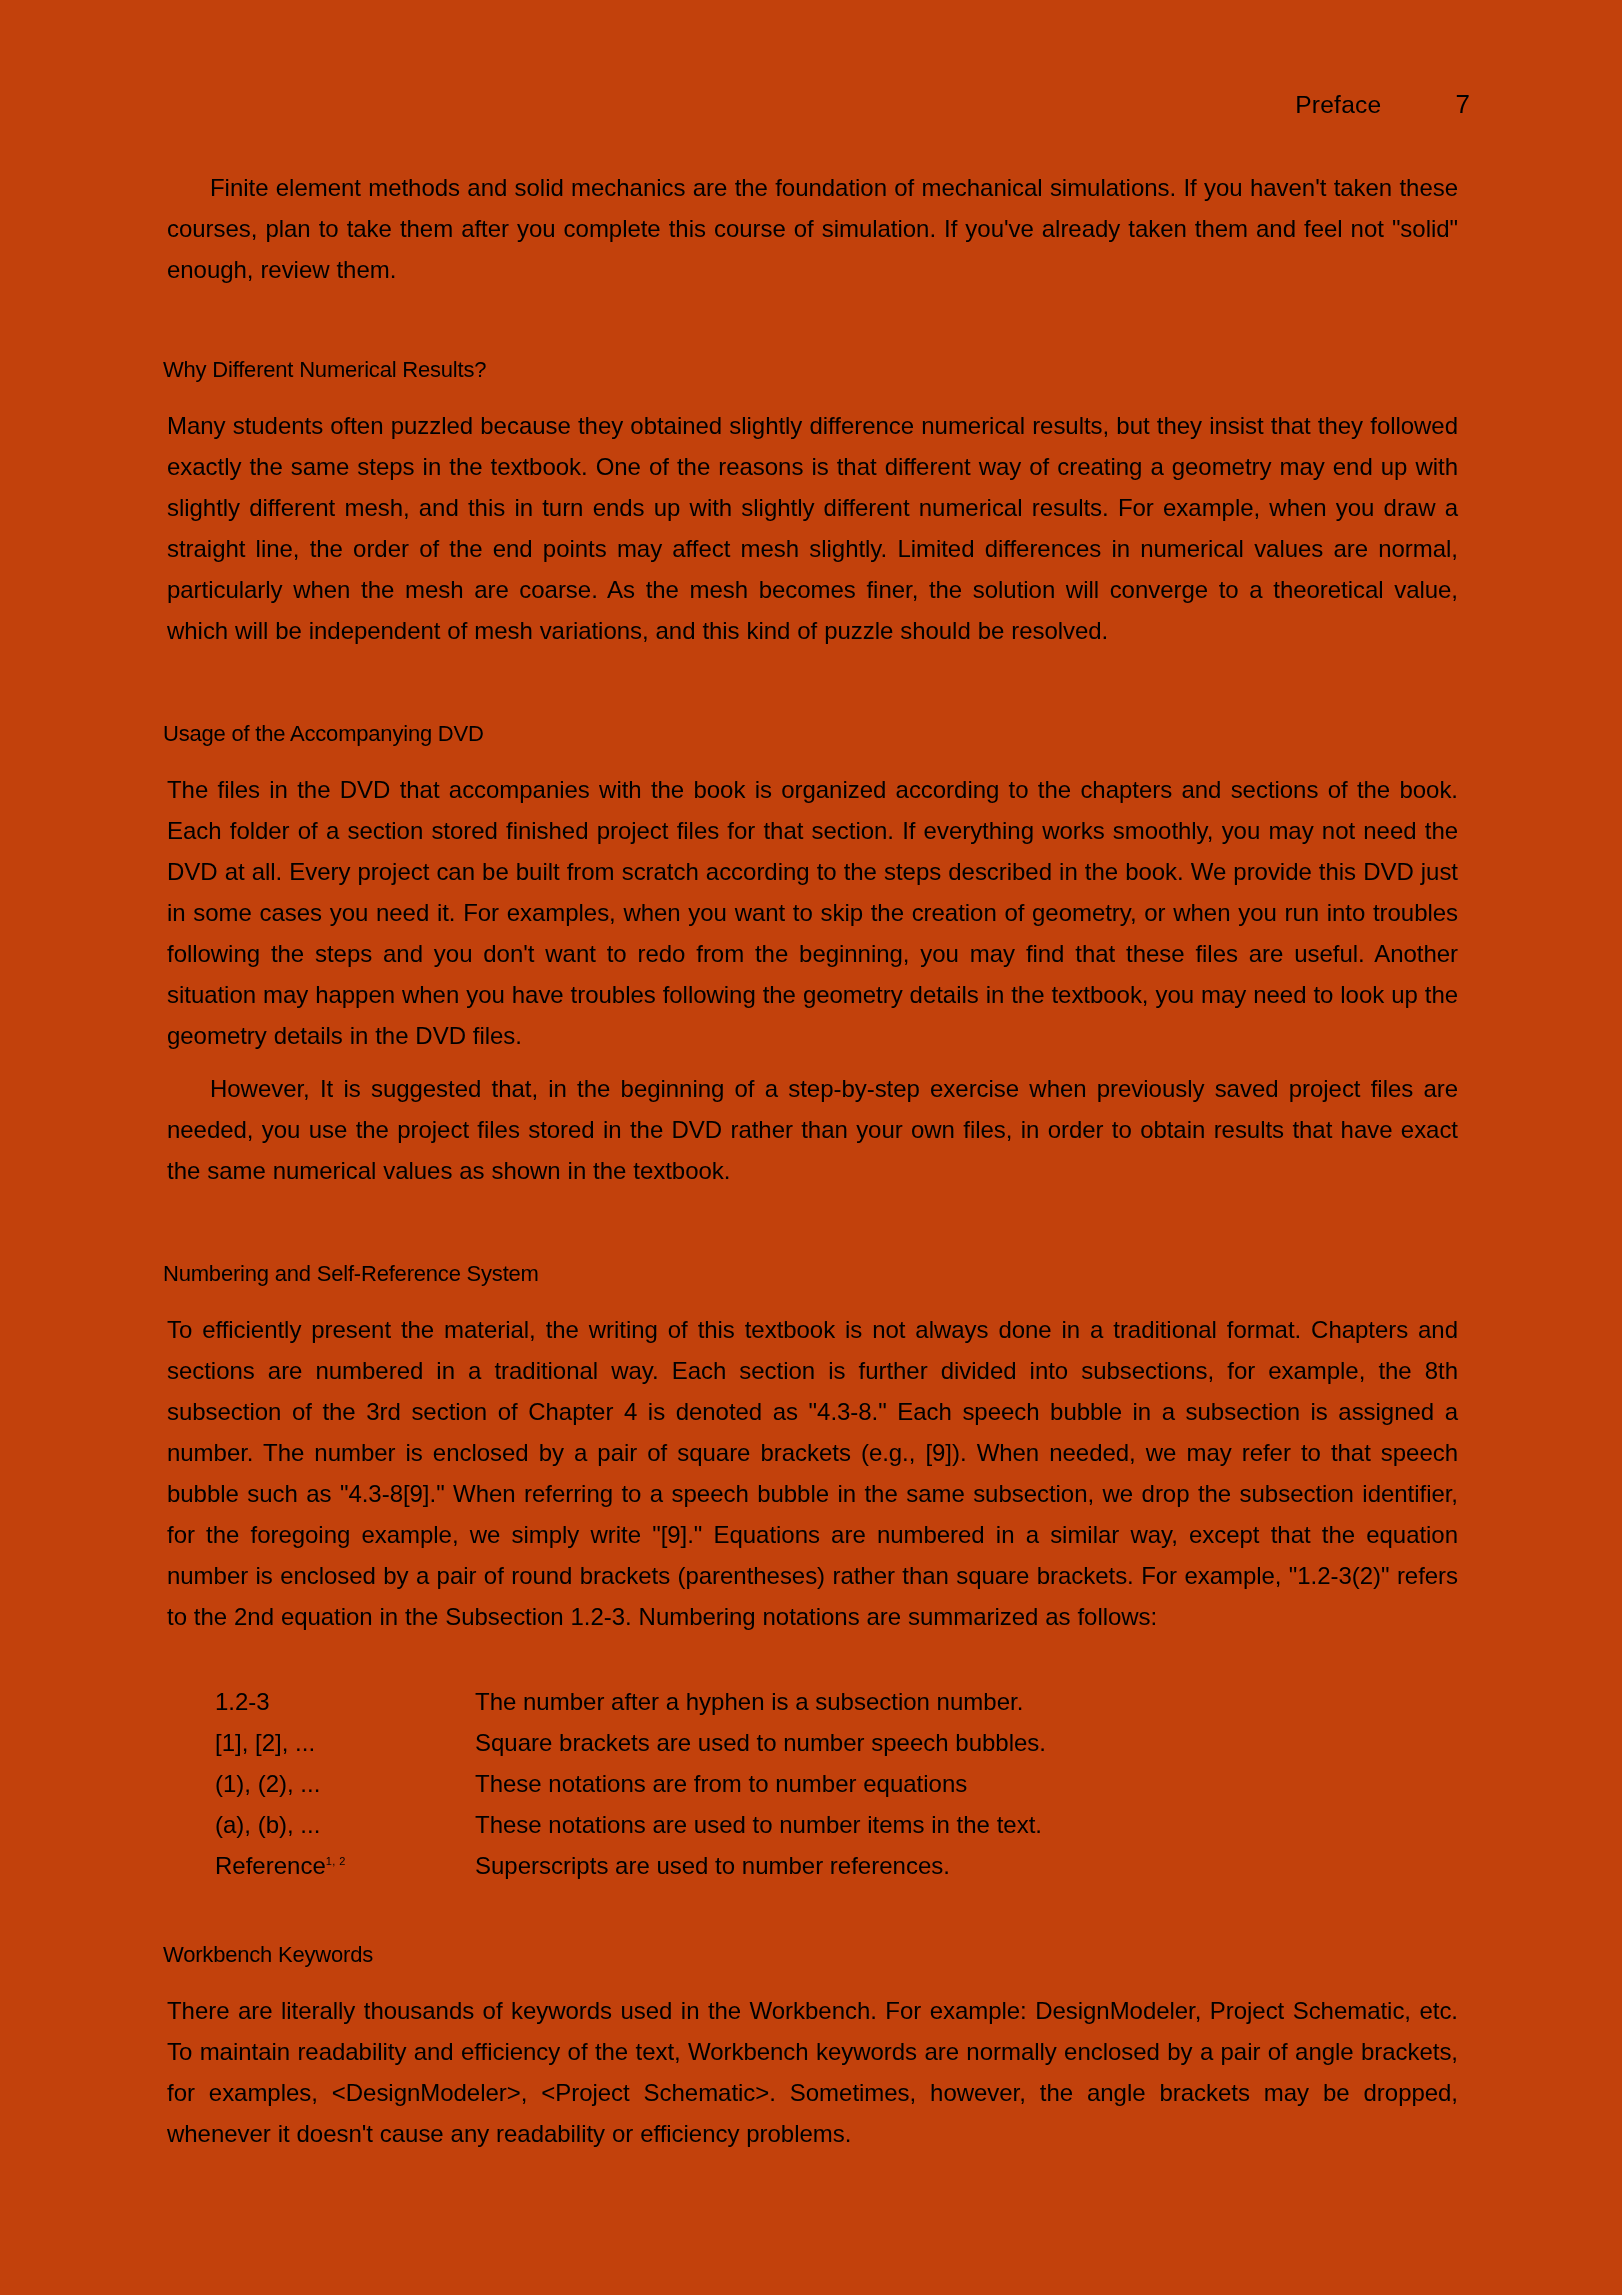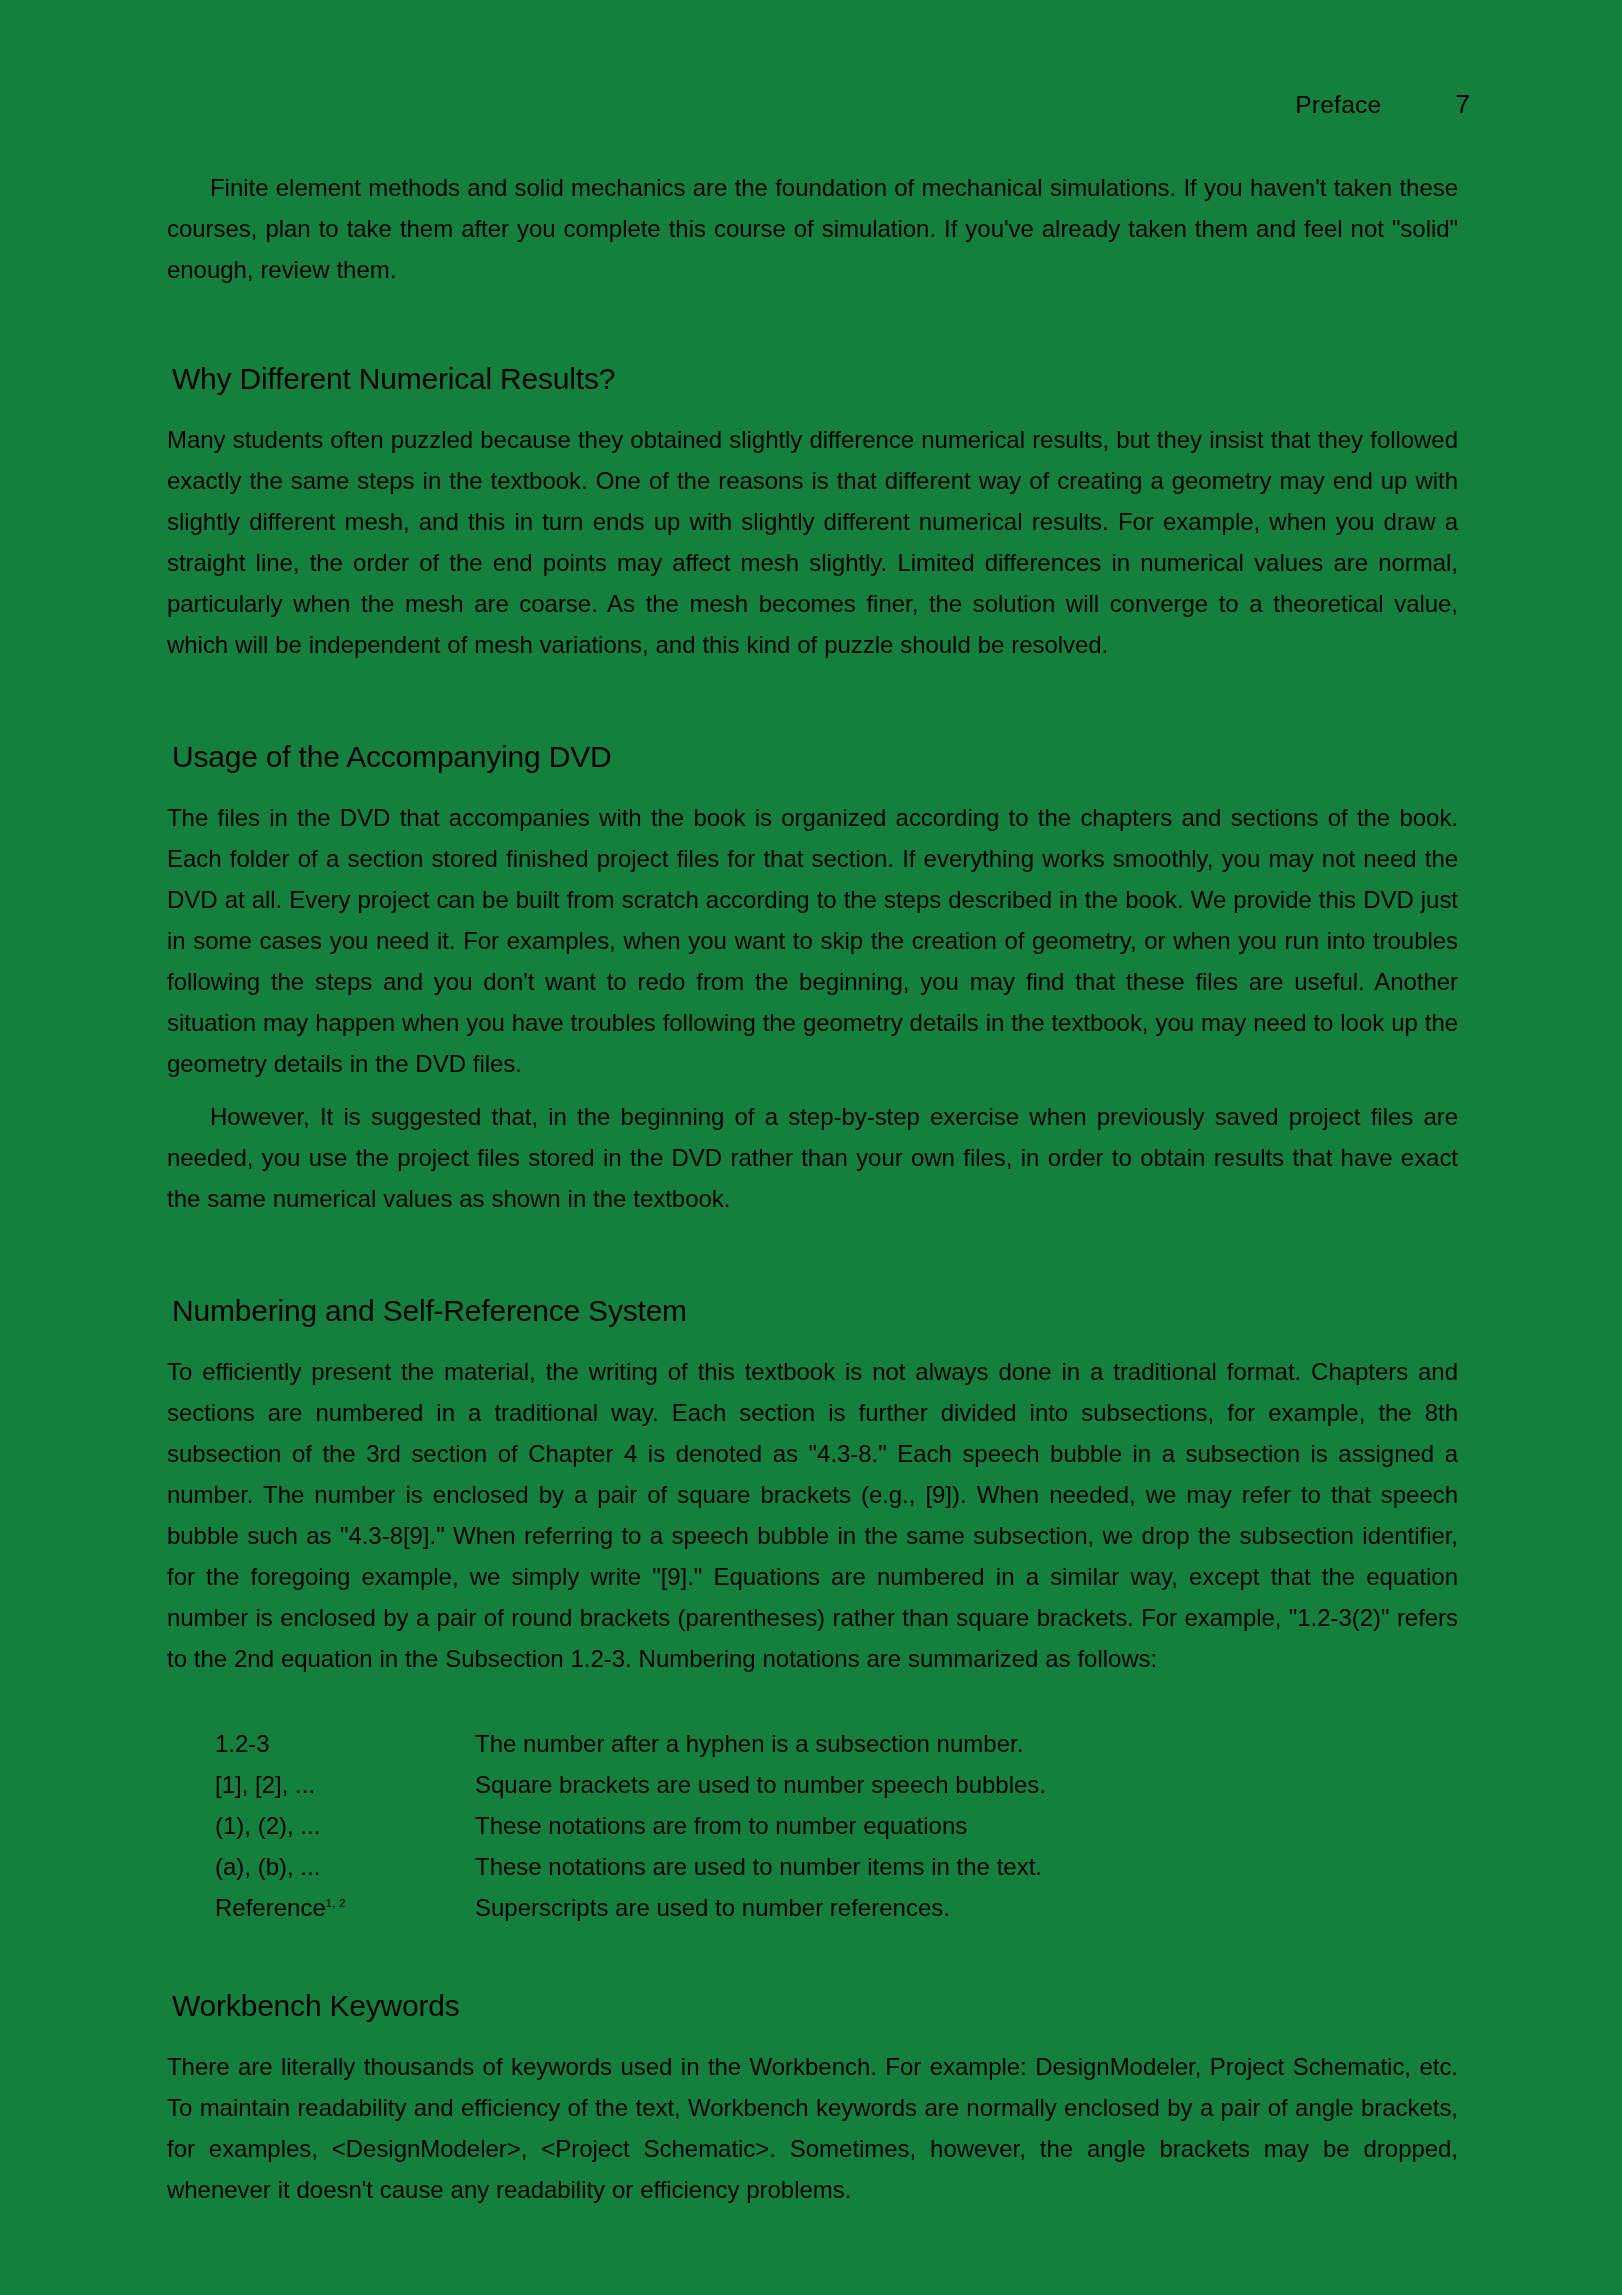--- a/index.html
+++ b/index.html
@@ -4,21 +4,21 @@
 <style>
   html, body {
     margin: 0;
     padding: 0;
     background: #ffffff;
   }
   .page {
     position: relative;
     width: 1623px;
     height: 2295px;
-    background: #15803d;
+    background: #c2410c;
     margin: 0 auto;
     font-family: "Liberation Sans", sans-serif;
     color: #000000;
     box-sizing: border-box;
     overflow: hidden;
   }
 
   
   .header {
     position: absolute;
@@ -56,23 +56,23 @@
     text-align: justify;
     text-justify: inter-word;
     letter-spacing: -0.04px;
     word-spacing: 0.3px;
   }
   p.body.indent {
     text-indent: 43px;
   }
 
   h2.section {
-    margin: 17px;
+    margin: 8px;
     font-weight: 400;
-    font-size: 30px;
+    font-size: 22px;
     line-height: 46px;
     letter-spacing: -0.2px;
   }
 
   
   .gap-after-intro { height: 37px; }
   .gap-before-usage { height: 40px; }
   .gap-before-numbering { height: 40px; }
   .gap-before-keywords { height: 38px; }
   .gap-before-table { height: 32px; }

